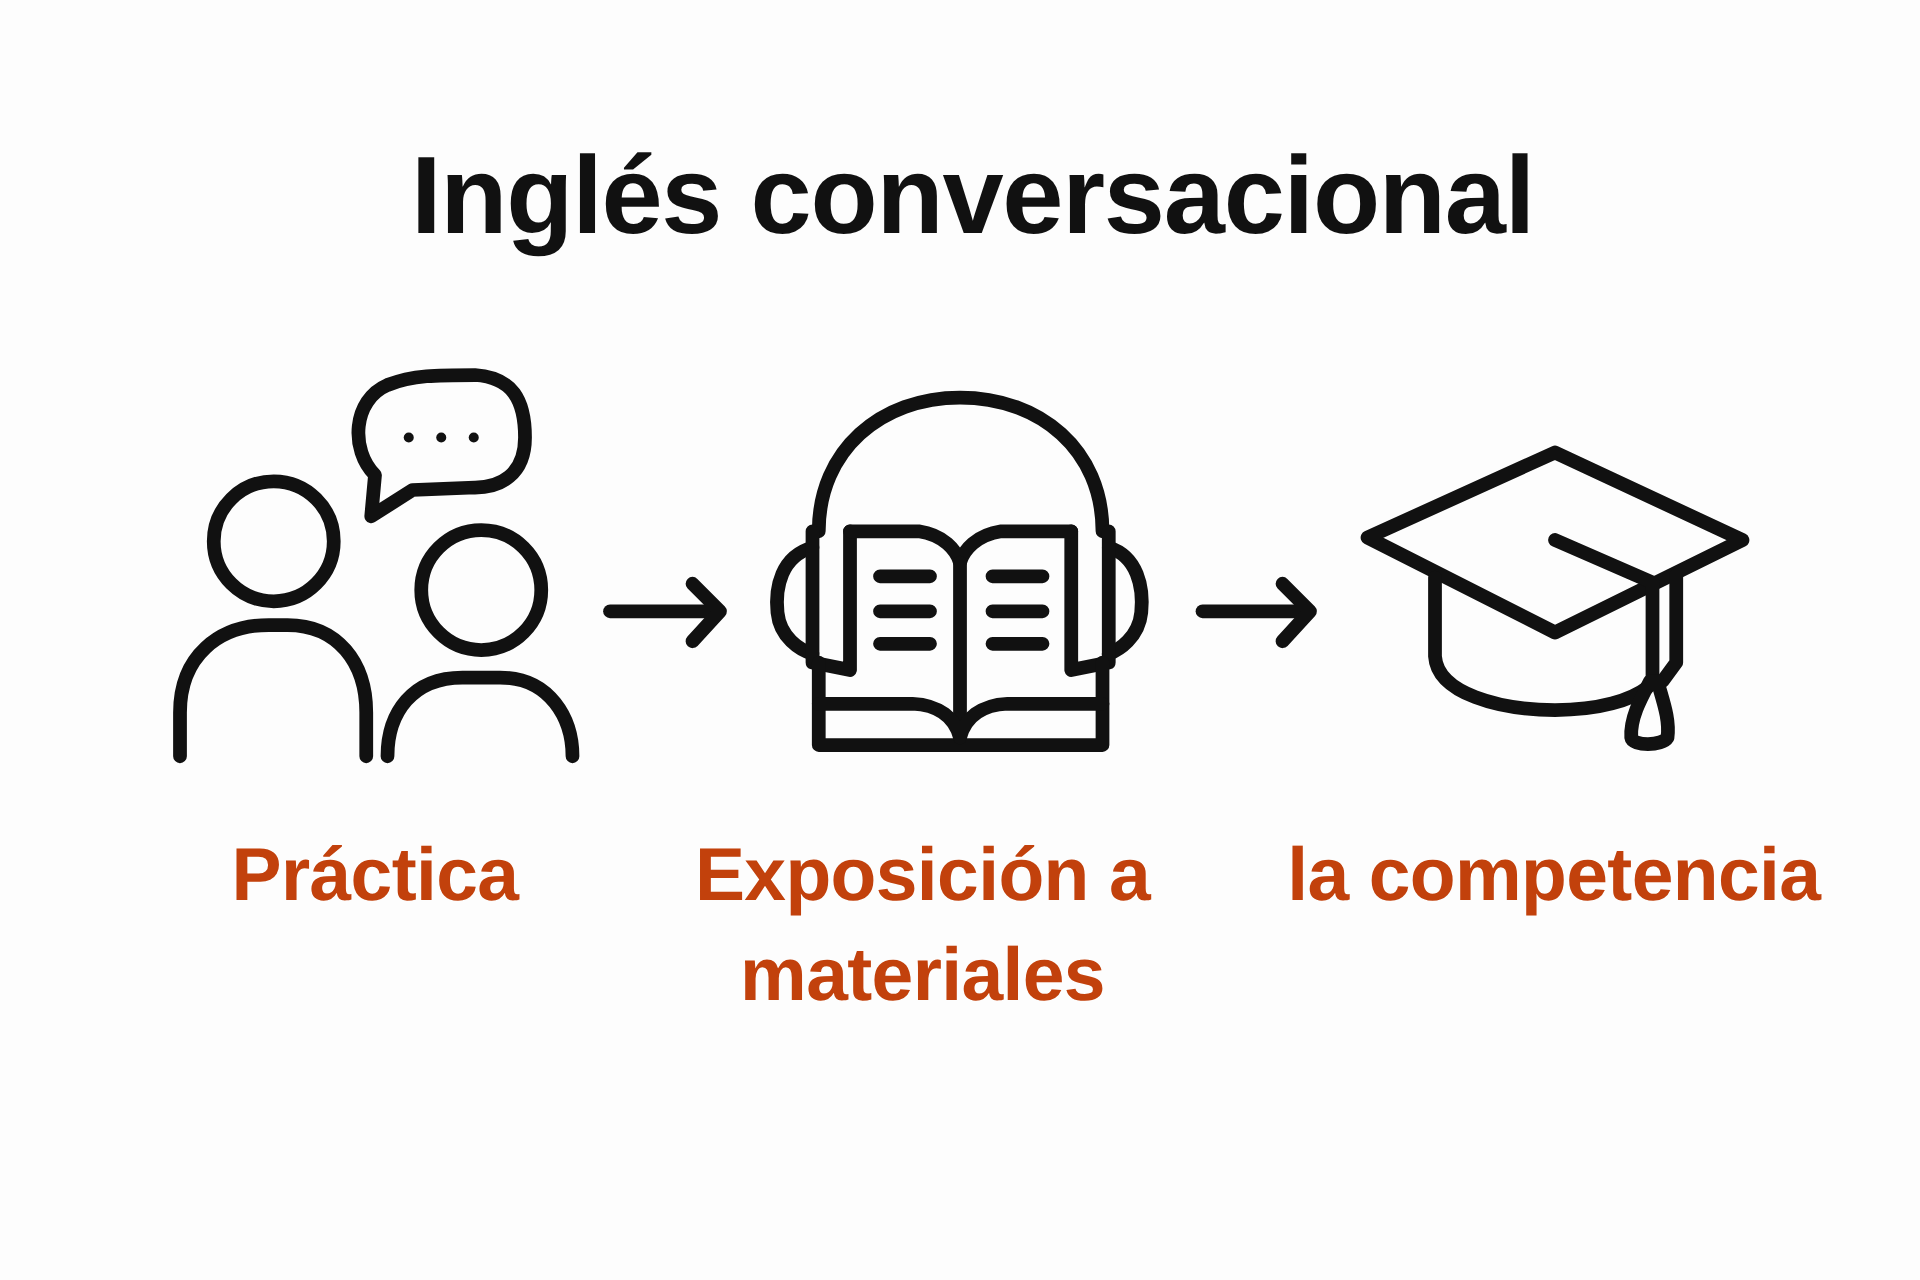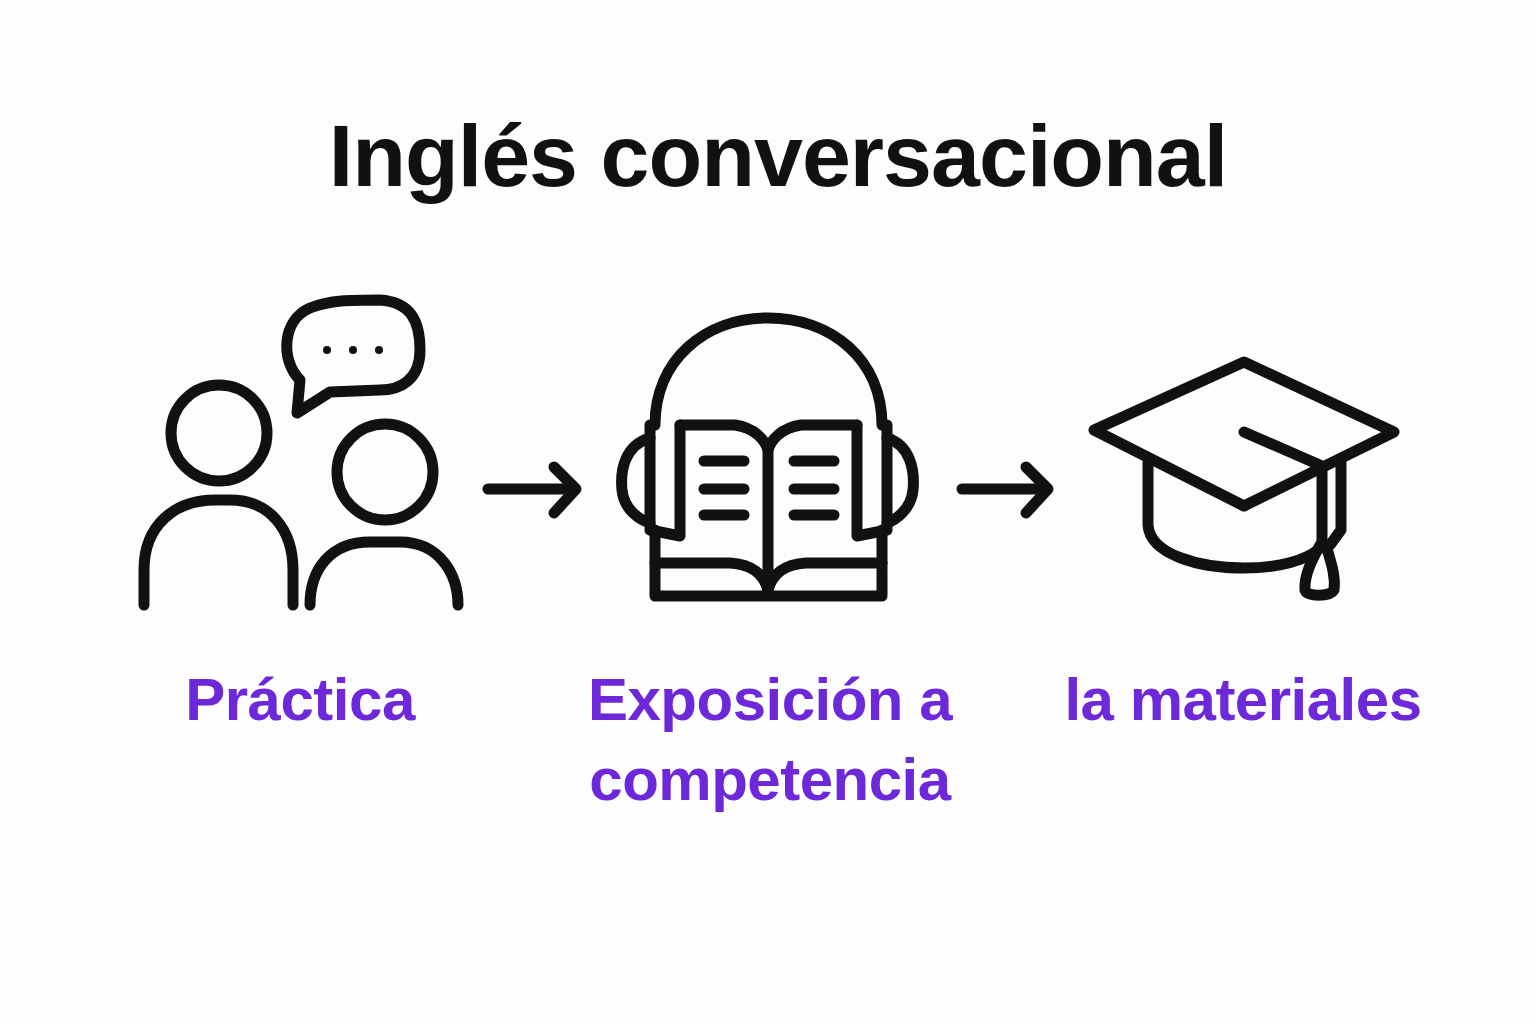--- a/index.html
+++ b/index.html
@@ -8,21 +8,21 @@
     font-family:"Liberation Sans", "DejaVu Sans", sans-serif; color:#111;
   }
   .title {
     position:absolute; left:0; top:105px; width:1556px; text-align:center;
     font-size:88px; font-weight:bold; letter-spacing:-1px; color:#111;
   }
   .icon { position:absolute; }
   .icon svg { width:100%; height:100%; overflow:visible; }
   .label {
     position:absolute; text-align:center; font-size:60px; font-weight:bold;
-    line-height:80px; color:#6d28d9; letter-spacing:-0.5px;
+    line-height:80px; color:#c2410c; letter-spacing:-0.5px;
   }
   .label span { display:block; white-space:nowrap; }
 </style>
 </head>
 <body>
 
 <div class="title">Inglés conversacional</div>
 
 <div class="icon" style="left:130px; top:290px; width:340px; height:330px;">
   <svg viewBox="130 290 340 330" fill="none" stroke="#111" stroke-width="11" stroke-linecap="round" stroke-linejoin="round">
@@ -87,20 +87,20 @@
     <path d="M1341 460 L 1341 530 L 1330 545"></path>
 
     <path d="M1320 545 C 1312 560, 1304 575, 1305 590 C 1306 597, 1330 597, 1334 590 C 1336 575, 1330 560, 1326 545 Z"></path>
   </svg>
 </div>
 
 <div class="label" style="left:150px; top:660px; width:300px;">
   <span>Práctica</span>
 </div>
 
-<div class="label" style="left:560px; top:660px; width:420px;">
+<div class="label" style="left:528px; top:660px; width:420px;">
   <span>Exposición a</span>
-  <span>competencia</span>
+  <span>materiales</span>
 </div>
 
 <div class="label" style="left:1000px; top:660px; width:486px;">
-  <span>la materiales</span>
+  <span>la competencia</span>
 </div>
 
 </body></html>

